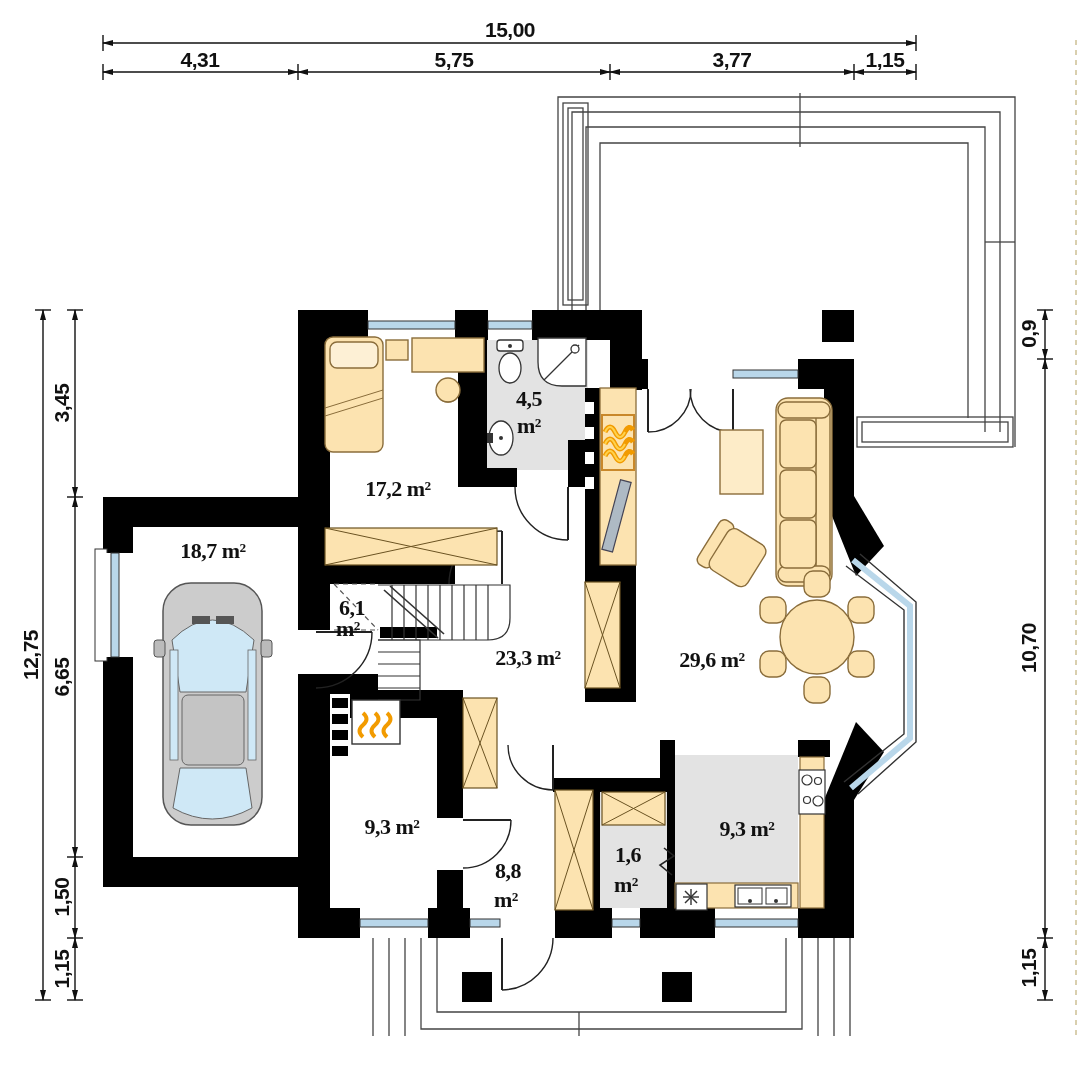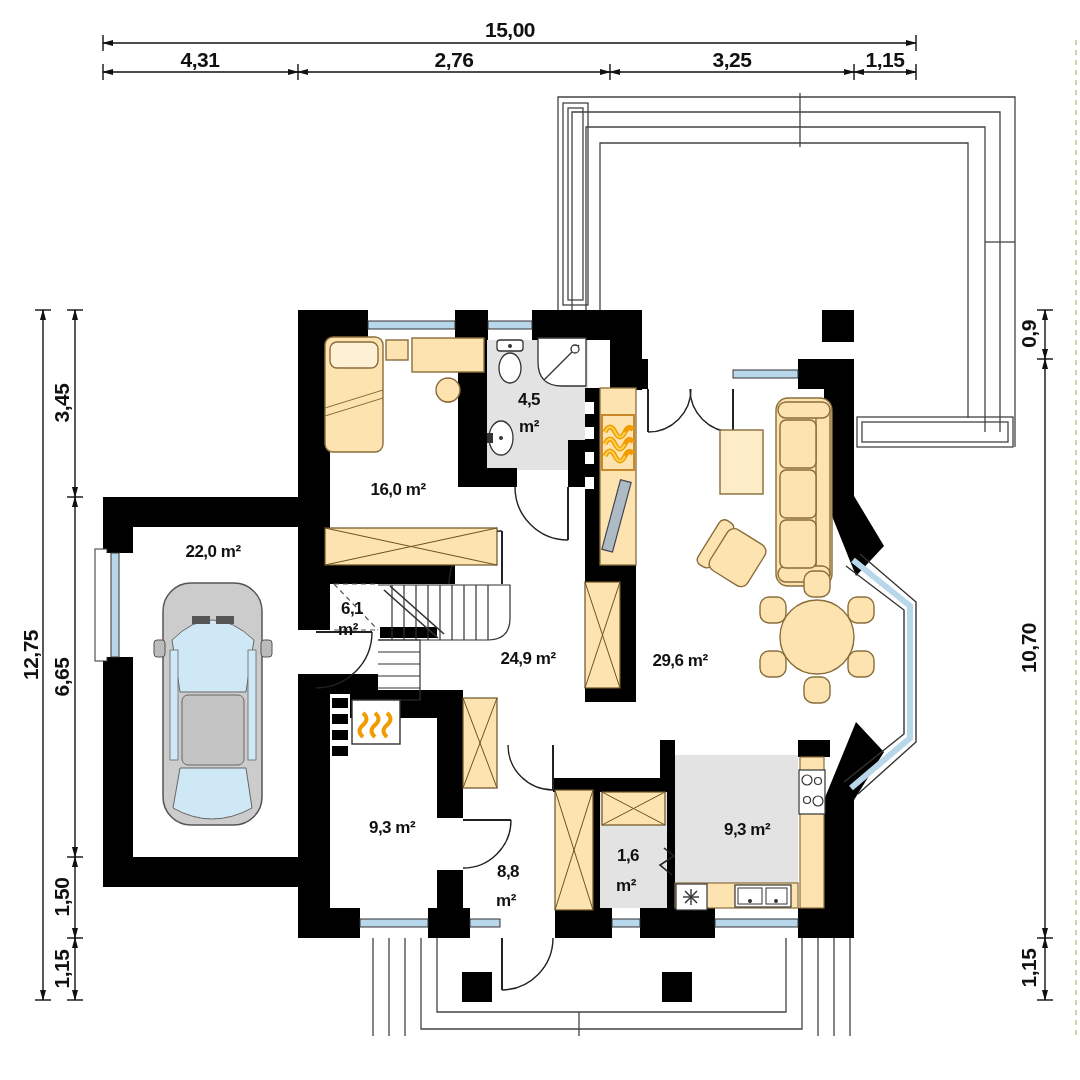--- a/index.html
+++ b/index.html
@@ -1,21 +1,21 @@
 <!DOCTYPE html>
 <html><head>
 <meta charset="utf-8">
 <style>
   html,body{margin:0;padding:0;background:#fff;}
   #canvas{position:relative;width:1080px;height:1036px;background:#fff;overflow:hidden;
           font-family:"Liberation Sans",sans-serif;}
   svg{position:absolute;left:0;top:0;}
   .lbl{position:absolute;transform:translate(-50%,-50%);font-weight:bold;color:#111;
        white-space:nowrap;line-height:1;}
-  .room{font-size:17px;letter-spacing:-0.5px;}
+  .room{font-size:22px;letter-spacing:-0.5px;font-family:Liberation Serif, serif;}
   .dim{font-size:21px;letter-spacing:-0.5px;}
   .rot{transform:translate(-50%,-50%) rotate(-90deg);}
 </style>
 </head>
 <body>
 
 <div id="canvas">
 <svg width="1080" height="1080" viewBox="0 0 1080 1080">
   <defs>
     <marker id="arr" markerWidth="12" markerHeight="10" refX="10" refY="4" orient="auto-start-reverse" markerUnits="userSpaceOnUse">
@@ -386,42 +386,42 @@
     <line x1="1037" y1="310" x2="1053" y2="310"></line>
         <line x1="1037" y1="359" x2="1053" y2="359"></line>
     <line x1="1037" y1="938" x2="1053" y2="938"></line>
         <line x1="1037" y1="1000" x2="1053" y2="1000"></line>
   </g>
 </svg>
 
 <div>
   <div class="lbl dim" style="left:510px;top:29px">15,00</div>
   <div class="lbl dim" style="left:200px;top:59px">4,31</div>
-  <div class="lbl dim" style="left:454px;top:59px">2,76</div>
-  <div class="lbl dim" style="left:732px;top:59px">3,25</div>
+  <div class="lbl dim" style="left:454px;top:59px">5,75</div>
+  <div class="lbl dim" style="left:732px;top:59px">3,77</div>
   <div class="lbl dim" style="left:885px;top:59px">1,15</div>
 
   <div class="lbl dim rot" style="left:30px;top:655px">12,75</div>
   <div class="lbl dim rot" style="left:61px;top:403px">3,45</div>
   <div class="lbl dim rot" style="left:61px;top:677px">6,65</div>
   <div class="lbl dim rot" style="left:61px;top:897px">1,50</div>
   <div class="lbl dim rot" style="left:61px;top:969px">1,15</div>
 
   <div class="lbl dim rot" style="left:1028px;top:334px">0,9</div>
   <div class="lbl dim rot" style="left:1028px;top:648px">10,70</div>
   <div class="lbl dim rot" style="left:1028px;top:968px">1,15</div>
 
-  <div class="lbl room" style="left:213px;top:551px">22,0 m²</div>
-  <div class="lbl room" style="left:398px;top:489px">16,0 m²</div>
+  <div class="lbl room" style="left:213px;top:551px">18,7 m²</div>
+  <div class="lbl room" style="left:398px;top:489px">17,2 m²</div>
   <div class="lbl room" style="left:529px;top:399px">4,5</div>
   <div class="lbl room" style="left:529px;top:426px">m²</div>
   <div class="lbl room" style="left:352px;top:608px">6,1</div>
   <div class="lbl room" style="left:348px;top:629px">m²</div>
-  <div class="lbl room" style="left:528px;top:658px">24,9 m²</div>
-  <div class="lbl room" style="left:680px;top:660px">29,6 m²</div>
+  <div class="lbl room" style="left:528px;top:658px">23,3 m²</div>
+  <div class="lbl room" style="left:712px;top:660px">29,6 m²</div>
   <div class="lbl room" style="left:392px;top:827px">9,3 m²</div>
   <div class="lbl room" style="left:508px;top:871px">8,8</div>
   <div class="lbl room" style="left:506px;top:900px">m²</div>
   <div class="lbl room" style="left:628px;top:855px">1,6</div>
   <div class="lbl room" style="left:626px;top:885px">m²</div>
   <div class="lbl room" style="left:747px;top:829px">9,3 m²</div>
 </div>
 </div>
 
 </body></html>

